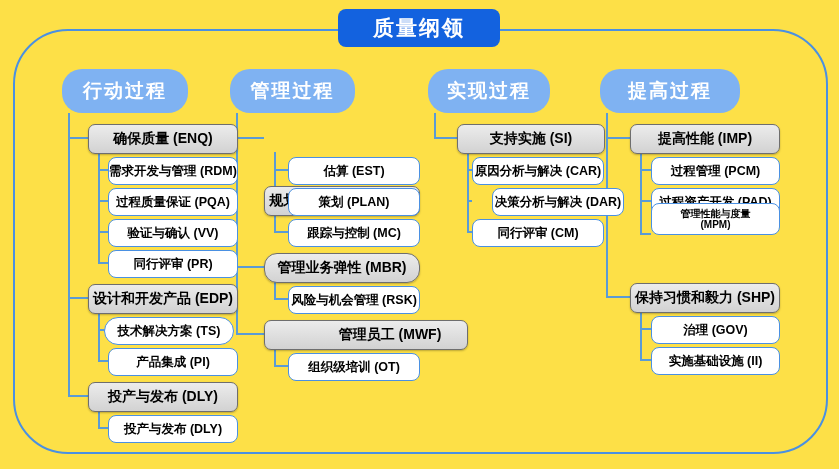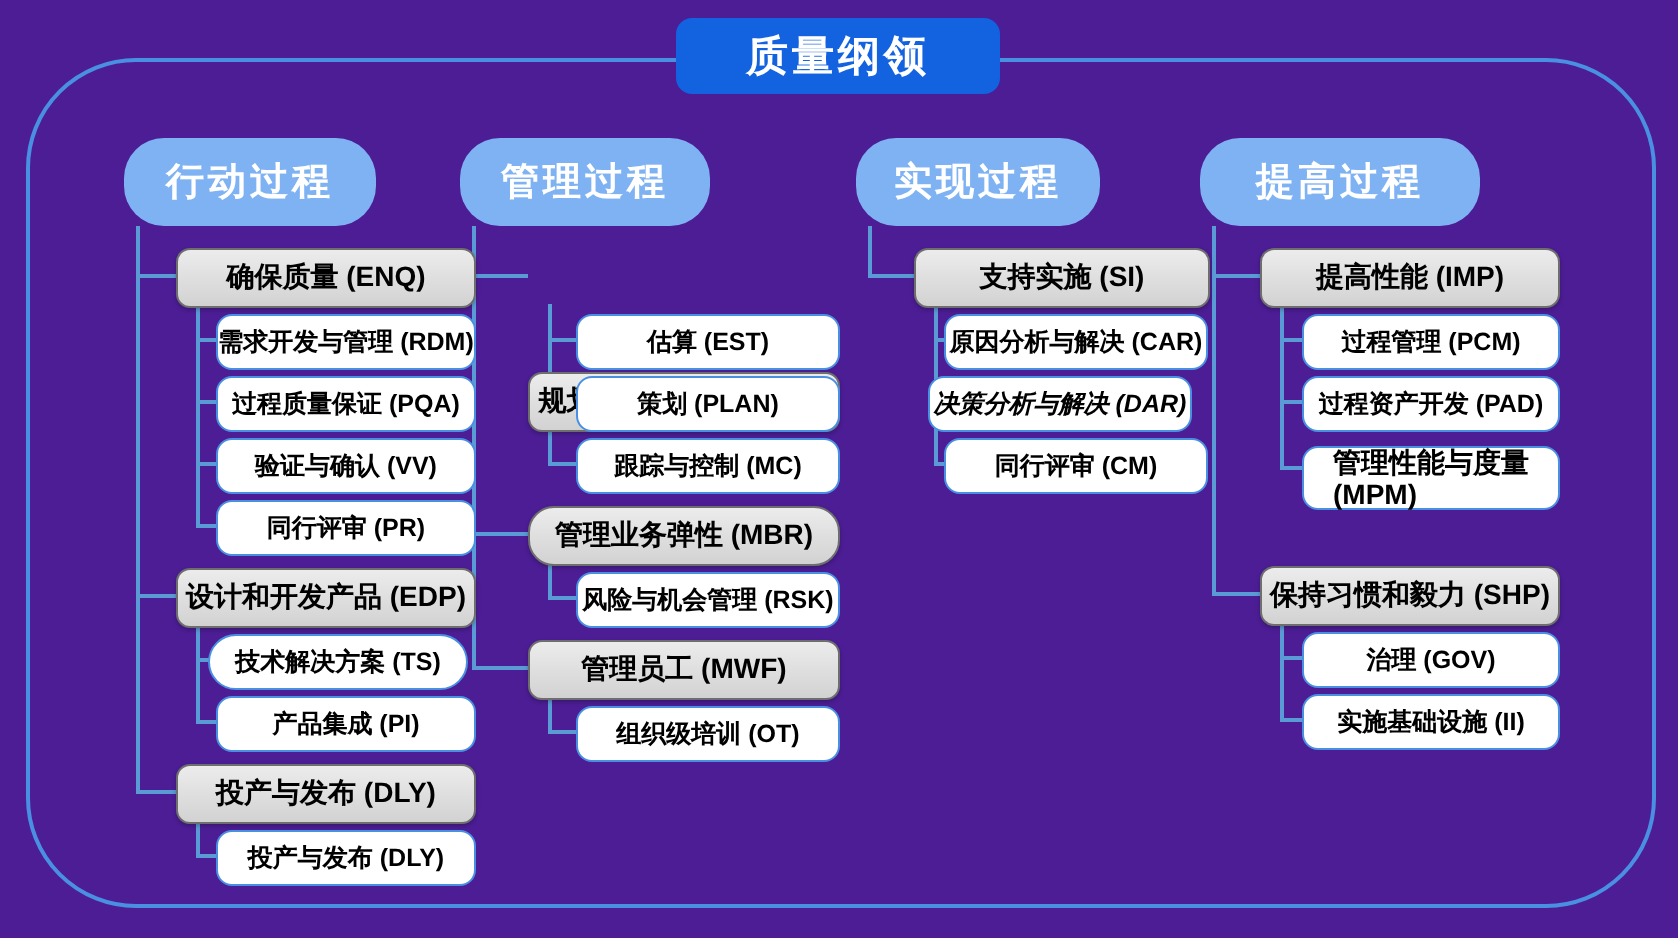--- a/index.html
+++ b/index.html
@@ -1,17 +1,17 @@
 <!DOCTYPE html>
 <html><head>
 <meta charset="utf-8">
 <style>
   html,body{margin:0;padding:0;background:#ffffff;}
   #canvas{
-    position:relative;width:839px;height:469px;background:#4c1d95;overflow:hidden;
+    position:relative;width:839px;height:469px;background:#fde047;overflow:hidden;
     font-family:"Liberation Sans",sans-serif;
   }
   .outer-frame{
     position:absolute;left:13px;top:29px;width:811px;height:421px;
     border:2px solid #4a90e2;border-radius:55px;background:transparent;
   }
   .title-box{
     position:absolute;left:338px;top:9px;width:162px;height:38px;
     background:#1362df;border-radius:8px;color:#ffffff;
     display:flex;align-items:center;justify-content:center;
@@ -28,21 +28,21 @@
     border:1.5px solid #6e6e6e;border-radius:7px;
     color:#000;display:flex;align-items:center;justify-content:center;
     font-size:14px;font-weight:bold;z-index:3;
     box-shadow:0 1px 2px rgba(0,0,0,0.25);
   }
   .child-box{
     position:absolute;background:#ffffff;
     border:1.5px solid #4a90e2;border-radius:8px;
     color:#000;display:flex;align-items:center;justify-content:center;
     font-size:12.5px;font-weight:bold;z-index:3;
-    white-space:pre-line;line-height:1.15;
+    white-space:pre-line;text-align:center;line-height:1.15;
   }
   .line{position:absolute;background:#5b9bd5;z-index:1;}
   .vline{width:2px;}
   .hline{height:2px;}
 </style>
 </head>
 <body>
 
 <div id="canvas">
   <div class="outer-frame"></div>
@@ -83,46 +83,46 @@
     <div class="line hline" style="left: 274px; top: 200px; width: 14px;"></div>
     <div class="child-box" style="left: 288px; top: 188px; width: 130px; height: 26px;">策划 (PLAN)</div>
     <div class="line hline" style="left: 274px; top: 231px; width: 14px;"></div>
     <div class="child-box" style="left: 288px; top: 219px; width: 130px; height: 26px;">跟踪与控制 (MC)</div>
     <div class="line hline" style="left: 236px; top: 266px; width: 28px;"></div>
     <div class="group-box" style="left: 264px; top: 253px; width: 154px; border-radius: 13px;">管理业务弹性 (MBR)</div>
     <div class="line vline" style="left: 274px; top: 281px; height: 18px;"></div>
     <div class="line hline" style="left: 274px; top: 298px; width: 14px;"></div>
     <div class="child-box" style="left: 288px; top: 286px; width: 130px; height: 26px;">风险与机会管理 (RSK)</div>
     <div class="line hline" style="left: 236px; top: 333px; width: 28px;"></div>
-    <div class="group-box" style="left: 264px; top: 320px; width: 154px;">管理员工 (MWF)</div>
+    <div class="group-box" style="left: 264px; top: 320px; width: 154px; padding-left: 48px;">管理员工 (MWF)</div>
     <div class="line vline" style="left: 274px; top: 348px; height: 18px;"></div>
     <div class="line hline" style="left: 274px; top: 365px; width: 14px;"></div>
     <div class="child-box" style="left: 288px; top: 353px; width: 130px; height: 26px;">组织级培训 (OT)</div>
     <div class="col-header" style="left: 428px; top: 69px; width: 122px;">实现过程</div>
     <div class="line vline" style="left: 434px; top: 113px; height: 25px;"></div>
     <div class="line hline" style="left: 434px; top: 137px; width: 23px;"></div>
     <div class="group-box" style="left: 457px; top: 124px; width: 146px;">支持实施 (SI)</div>
     <div class="line vline" style="left: 467px; top: 152px; height: 80px;"></div>
     <div class="line hline" style="left: 467px; top: 169px; width: 5px;"></div>
     <div class="child-box" style="left: 472px; top: 157px; width: 130px; height: 26px;">原因分析与解决 (CAR)</div>
     <div class="line hline" style="left: 467px; top: 200px; width: 5px;"></div>
-    <div class="child-box" style="left: 464px; top: 188px; width: 130px; height: 26px; font-style: italic;">决策分析与解决 (DAR)</div>
+    <div class="child-box" style="left: 492px; top: 188px; width: 130px; height: 26px;">决策分析与解决 (DAR)</div>
     <div class="line hline" style="left: 467px; top: 231px; width: 5px;"></div>
     <div class="child-box" style="left: 472px; top: 219px; width: 130px; height: 26px;">同行评审 (CM)</div>
     <div class="col-header" style="left: 600px; top: 69px; width: 140px;">提高过程</div>
     <div class="line vline" style="left: 606px; top: 113px; height: 184px;"></div>
     <div class="line hline" style="left: 606px; top: 137px; width: 24px;"></div>
     <div class="group-box" style="left: 630px; top: 124px; width: 148px;">提高性能 (IMP)</div>
     <div class="line vline" style="left: 640px; top: 152px; height: 82px;"></div>
     <div class="line hline" style="left: 640px; top: 169px; width: 11px;"></div>
     <div class="child-box" style="left: 651px; top: 157px; width: 127px; height: 26px;">过程管理 (PCM)</div>
     <div class="line hline" style="left: 640px; top: 200px; width: 11px;"></div>
     <div class="child-box" style="left: 651px; top: 188px; width: 127px; height: 26px;">过程资产开发 (PAD)</div>
     <div class="line hline" style="left: 640px; top: 233px; width: 11px;"></div>
-    <div class="child-box" style="left: 651px; top: 223px; width: 127px; height: 30px; font-size: 14px;">管理性能与度量
+    <div class="child-box" style="left: 651px; top: 203px; width: 127px; height: 30px; font-size: 10px;">管理性能与度量
 (MPM)</div>
     <div class="line hline" style="left: 606px; top: 296px; width: 24px;"></div>
     <div class="group-box" style="left: 630px; top: 283px; width: 148px;">保持习惯和毅力 (SHP)</div>
     <div class="line vline" style="left: 640px; top: 311px; height: 49px;"></div>
     <div class="line hline" style="left: 640px; top: 328px; width: 11px;"></div>
     <div class="child-box" style="left: 651px; top: 316px; width: 127px; height: 26px;">治理 (GOV)</div>
     <div class="line hline" style="left: 640px; top: 359px; width: 11px;"></div>
     <div class="child-box" style="left: 651px; top: 347px; width: 127px; height: 26px;">实施基础设施 (II)</div>
   </div>
 

